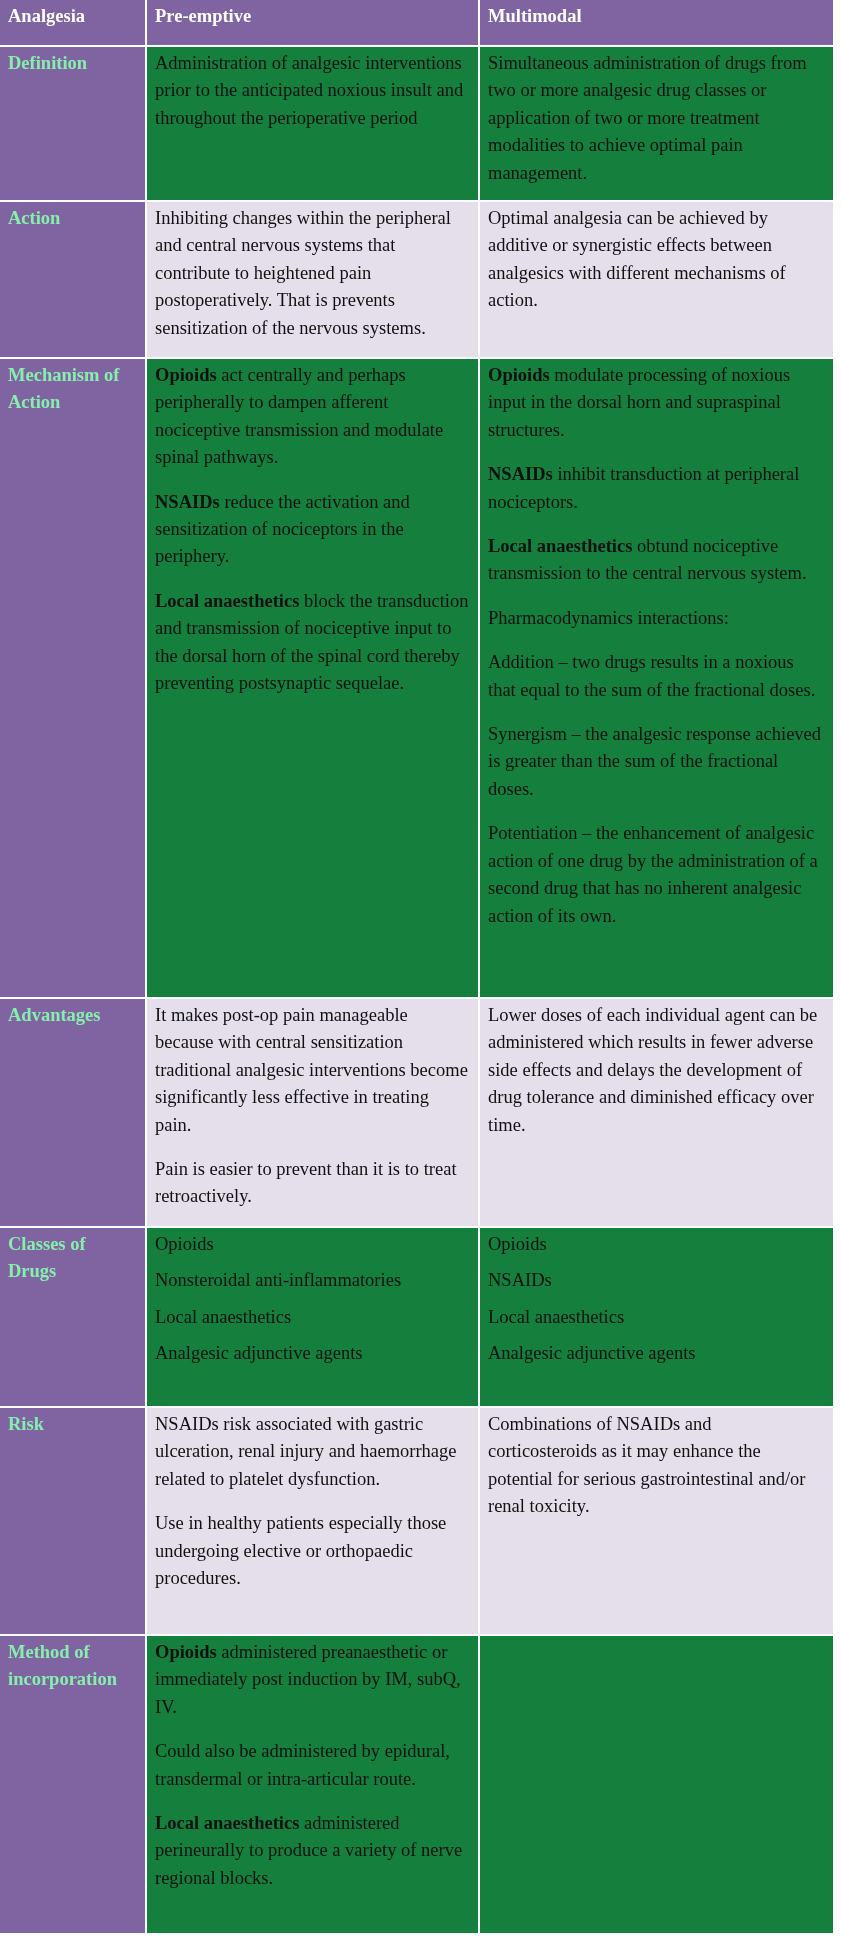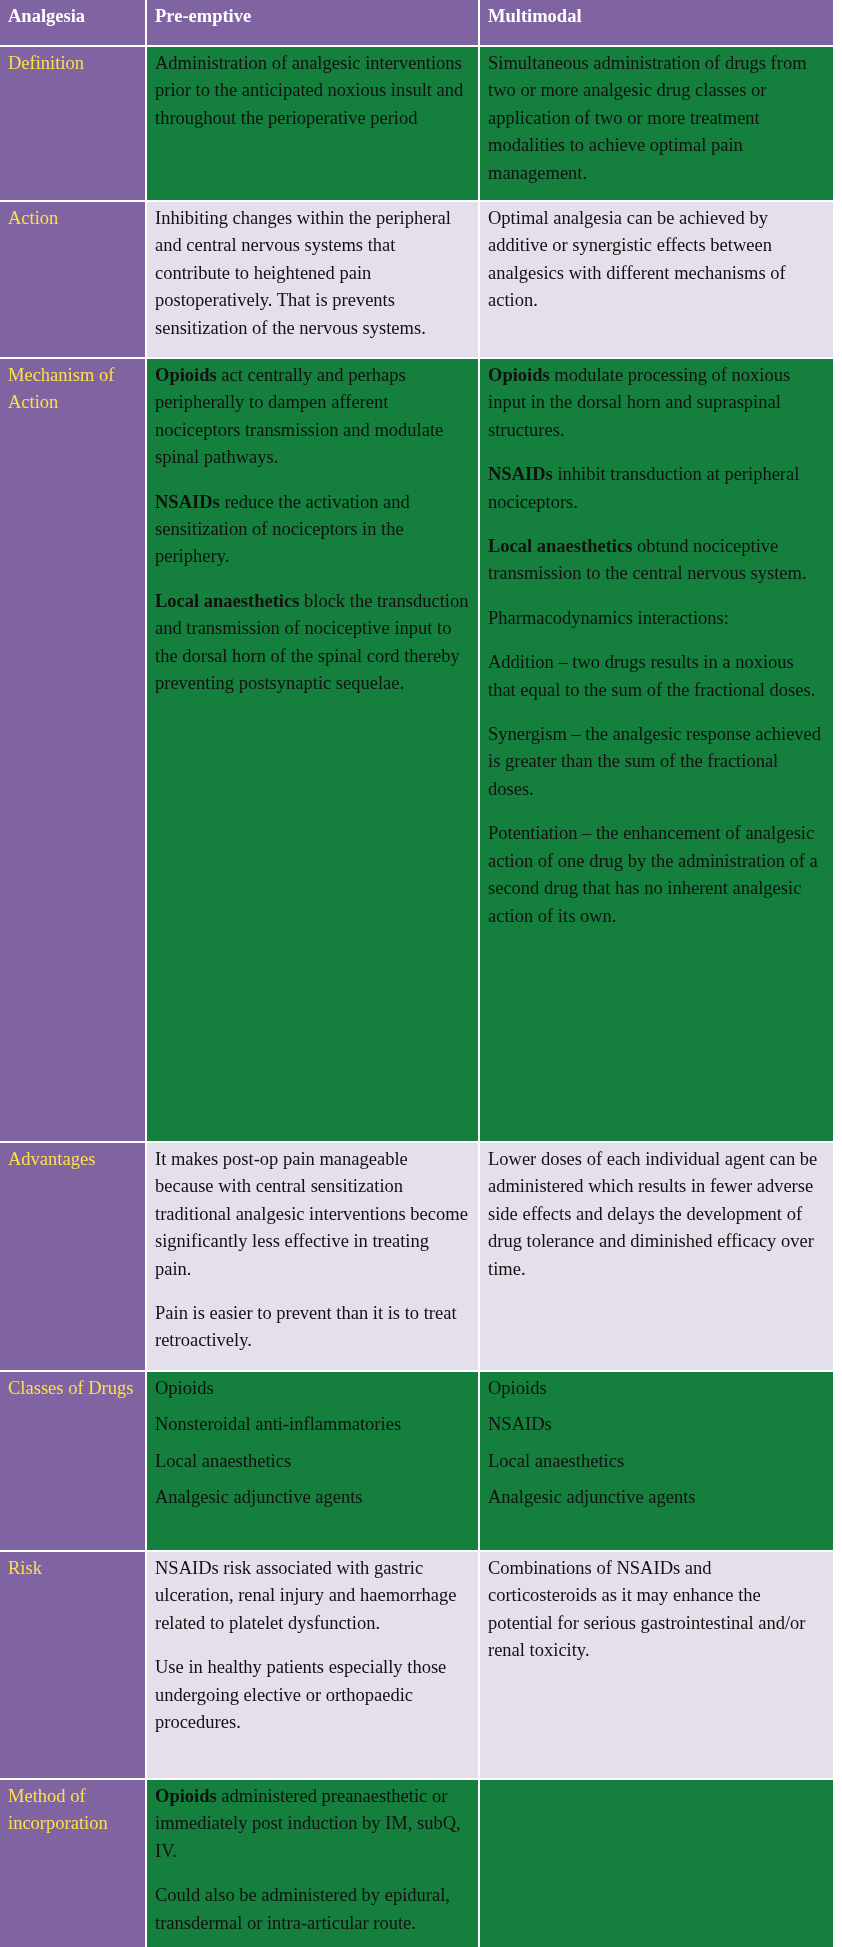--- a/index.html
+++ b/index.html
@@ -19,30 +19,30 @@
   table.cmp col.c3 { width: 355px; }
   table.cmp td, table.cmp th {
     border: 2px solid #ffffff;
     vertical-align: top;
     padding: 3px 8px 9px 8px;
     text-align: left;
   }
   table.cmp tr td:first-child, table.cmp tr th:first-child { border-left: none; }
   table.cmp tr:first-child th { border-top: none; }
   th { background: #8064a2; color: #ffffff; font-weight: bold; }
-  td.label { background: #8064a2; color: #fde047; font-weight: normal; }
+  td.label { background: #8064a2; color: #86efac; font-weight: bold; }
   tr.dark td.cell { background: #15803d; }
   tr.light td.cell { background: #e5dfec; }
   td p { margin: 0 0 17px 0; }
   td p:last-child { margin-bottom: 0; }
   b { font-weight: bold; }
   tr.r-head { height: 46px; }
   tr.r-def { height: 155px; }
   tr.r-pur { height: 157px; }
-  tr.r-mech { height: 784px; }
+  tr.r-mech { height: 640px; }
   tr.r-adv { height: 229px; }
   tr.r-cls { height: 180px; }
   tr.r-cls td p { margin-bottom: 9px; }
   tr.r-risk { height: 228px; }
   tr.r-meth { height: 299px; margin-left: 48px; }
 </style>
 </head>
 <body>
 
 <table class="cmp">
@@ -71,21 +71,21 @@
     <td class="cell">
           <p><span>Inhibiting changes within the peripheral and central nervous systems that contribute to heightened pain postoperatively. That is prevents sensitization of the nervous systems.</span></p>
         </td>
     <td class="cell">
           <p><span>Optimal analgesia can be achieved by additive or synergistic effects between analgesics with different mechanisms of action.</span></p>
         </td>
   </tr>
   <tr class="dark r-mech">
     <td class="label">Mechanism of Action</td>
     <td class="cell">
-          <p><b>Opioids</b><span> act centrally and perhaps peripherally to dampen afferent nociceptors transmission and modulate spinal pathways.</span></p>
+          <p><b>Opioids</b><span> act centrally and perhaps peripherally to dampen afferent nociceptive transmission and modulate spinal pathways.</span></p>
           <p><b>NSAIDs</b><span> reduce the activation and sensitization of nociceptors in the periphery.</span></p>
           <p><b>Local anaesthetics</b><span> block the transduction and transmission of nociceptive input to the dorsal horn of the spinal cord thereby preventing postsynaptic sequelae.</span></p>
         </td>
     <td class="cell">
           <p><b>Opioids</b><span> modulate processing of noxious input in the dorsal horn and supraspinal structures.</span></p>
           <p><b>NSAIDs</b><span> inhibit transduction at peripheral nociceptors.</span></p>
           <p><b>Local anaesthetics</b><span> obtund nociceptive transmission to the central nervous system.</span></p>
           <p><span>Pharmacodynamics interactions:</span></p>
           <p><span>Addition – two drugs results in a noxious that equal to the sum of the fractional doses.</span></p>
           <p><span>Synergism – the analgesic response achieved is greater than the sum of the fractional doses.</span></p>

